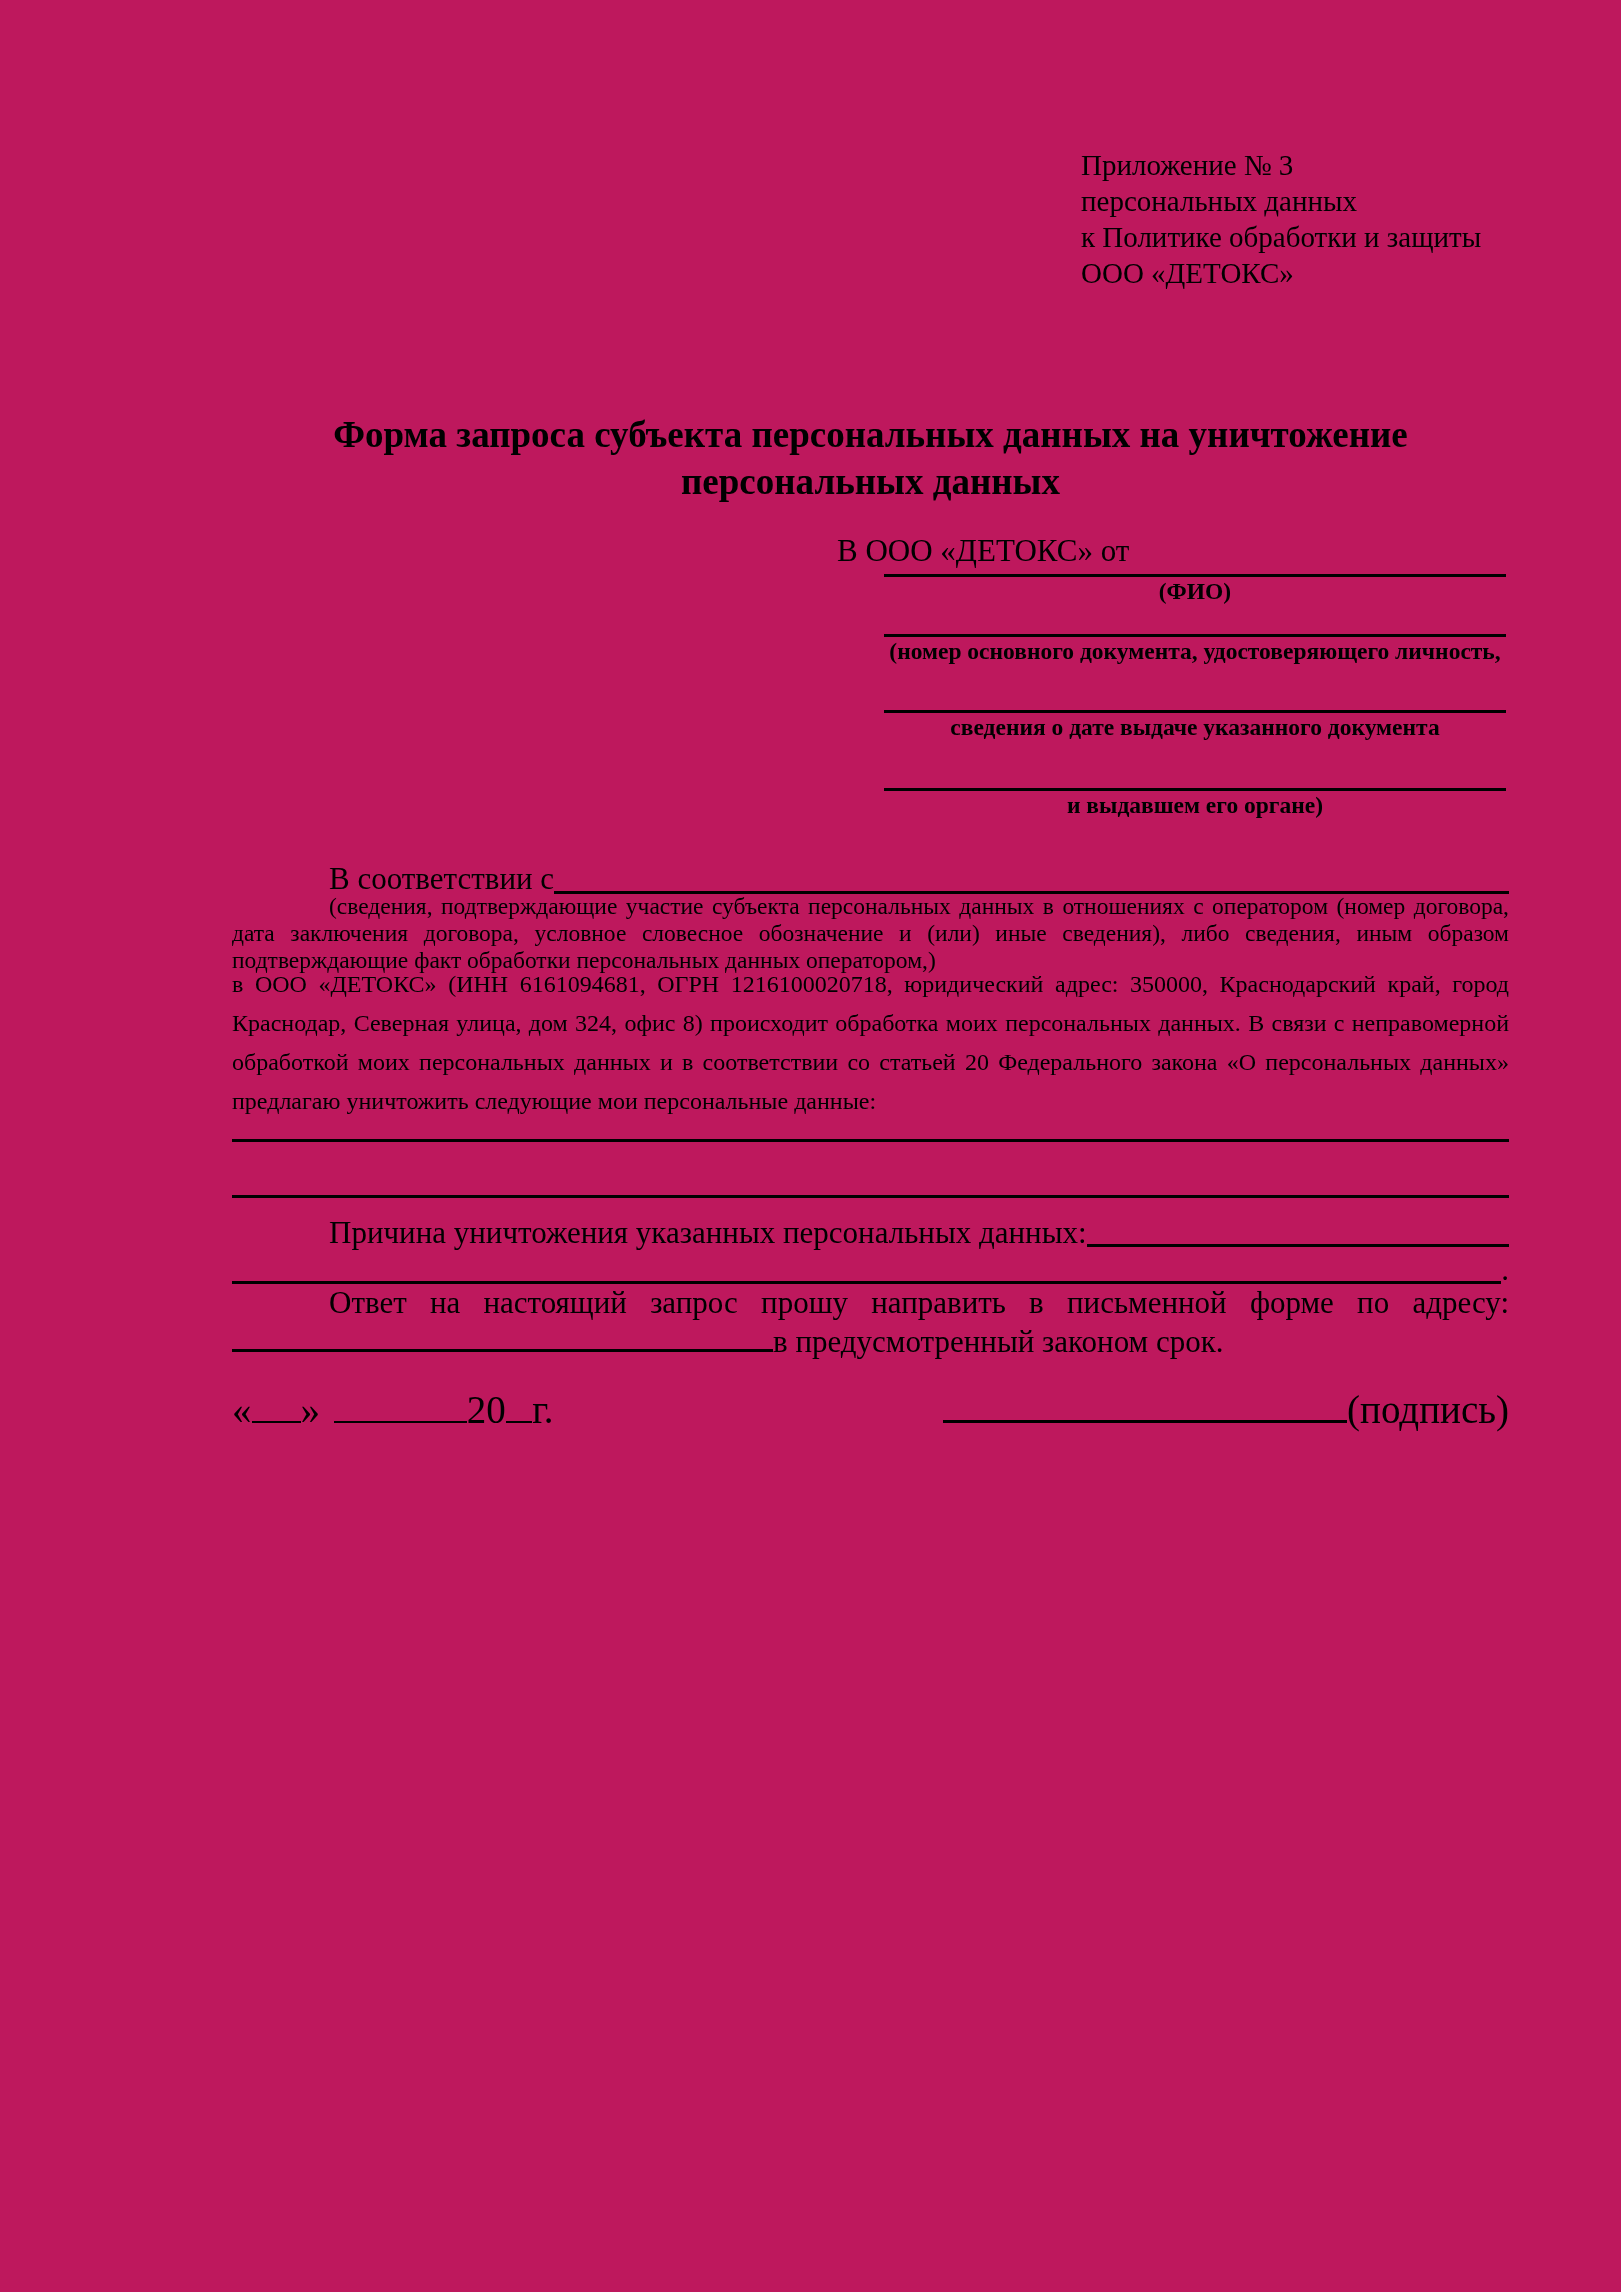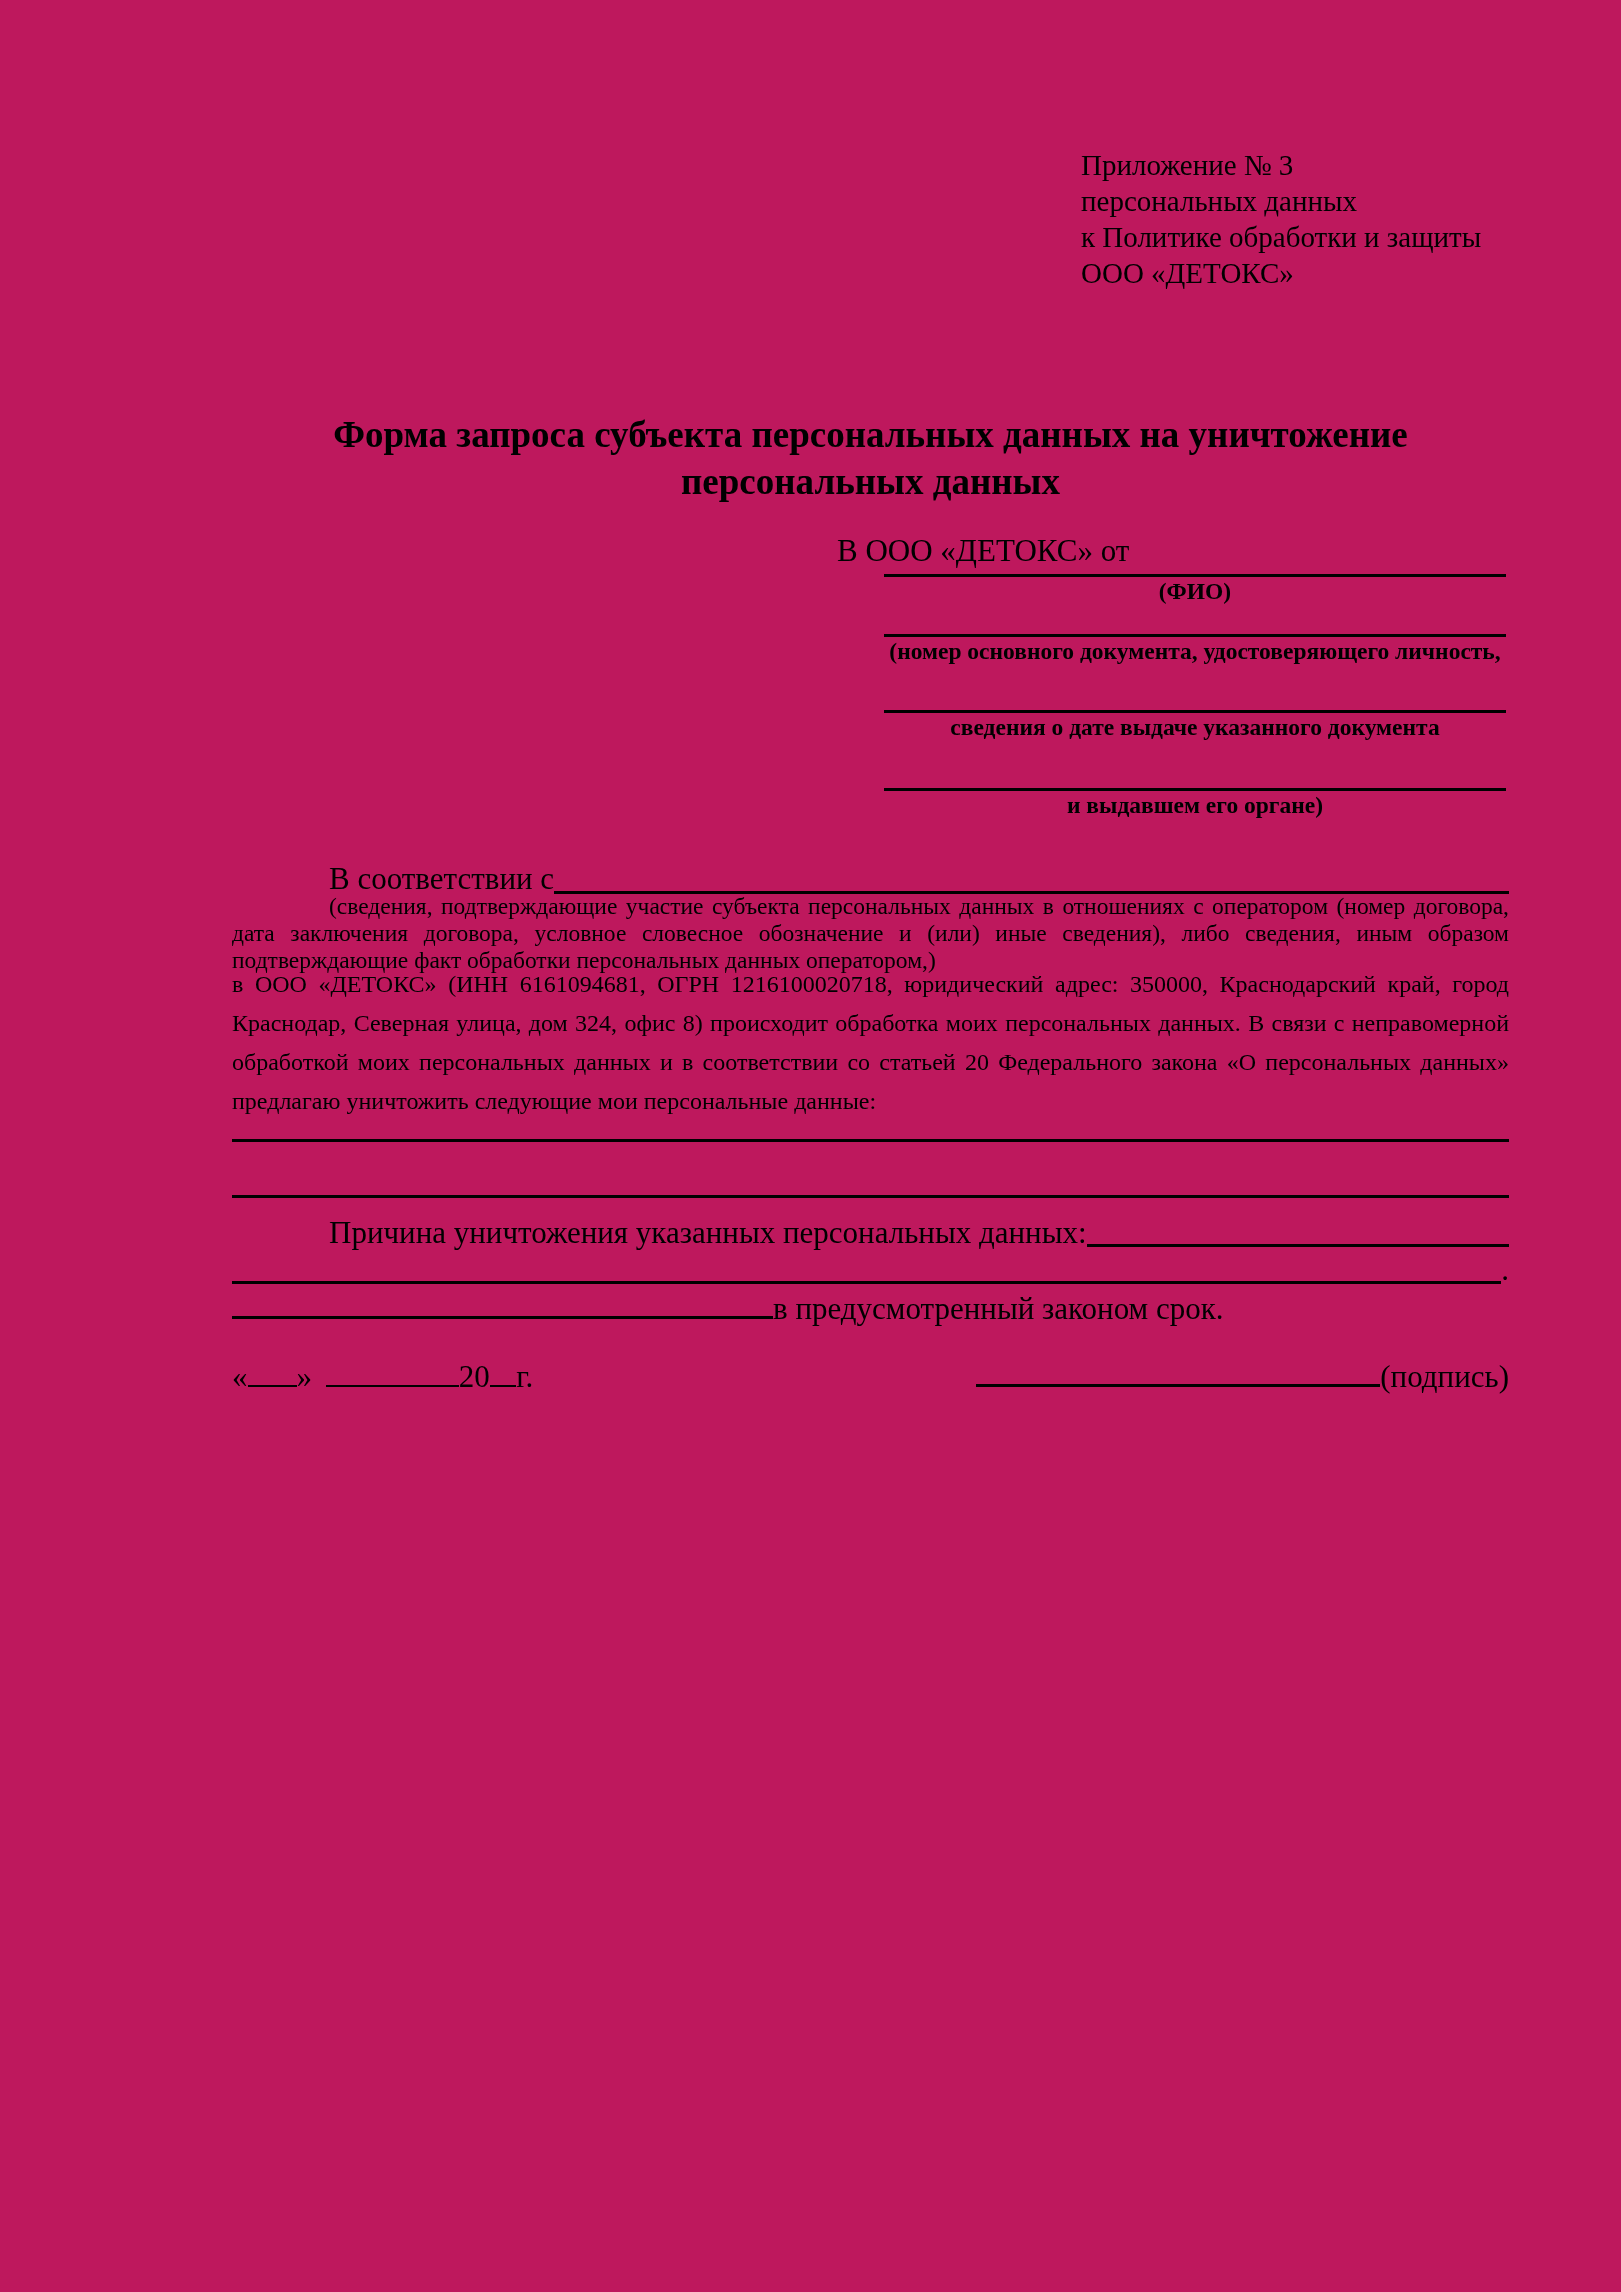--- a/index.html
+++ b/index.html
@@ -55,21 +55,21 @@
 
   .response-row1{
     margin-top:-5.9px;font-size:31px;line-height:39px;
     text-align:justify;text-align-last:justify;text-indent:97px;
   }
   .response-row2{display:flex;font-size:31px;line-height:39px;align-items:baseline;}
   .addr-line{display:inline-block;width:541px;border-bottom:3.9px solid #000;}
 
   .date-sig{
     display:flex;justify-content:space-between;align-items:baseline;
-    margin-top:29px;font-size:31px;line-height:39px;
+    margin-top:29px;font-size:39px;line-height:39px;
   }
   .u{display:inline-block;border-bottom:2.9px solid #000;}
   .u-day{width:49px;}
   .u-month{width:133px;margin-left:13.7px;}
   .u-year{width:26.5px;}
   .u-sign{width:404px;border-bottom-width:3.9px;}
   .sig-group{white-space:nowrap;}
   .date-group{white-space:nowrap;}
 </style>
 </head>
@@ -122,20 +122,21 @@
 
     <div class="reason-row1">
       <span class="lead">Причина уничтожения указанных персональных данных:</span>
       <span class="fill"></span>
     </div>
     <div class="reason-row2">
       <span class="fill"></span>
       <span>.</span>
     </div>
 
+    <div class="response-row1">Ответ на настоящий запрос прошу направить в письменной форме по адресу:</div>
     <div class="response-row2">
       <span class="addr-line"></span>
       <span>в предусмотренный законом срок.</span>
     </div>
 
     <div class="date-sig">
       <span class="date-group">
         <span>«</span><span class="u u-day"></span><span>»</span><span class="u u-month"></span><span>20</span><span class="u u-year"></span><span>г.</span>
       </span>
       <span class="sig-group">

